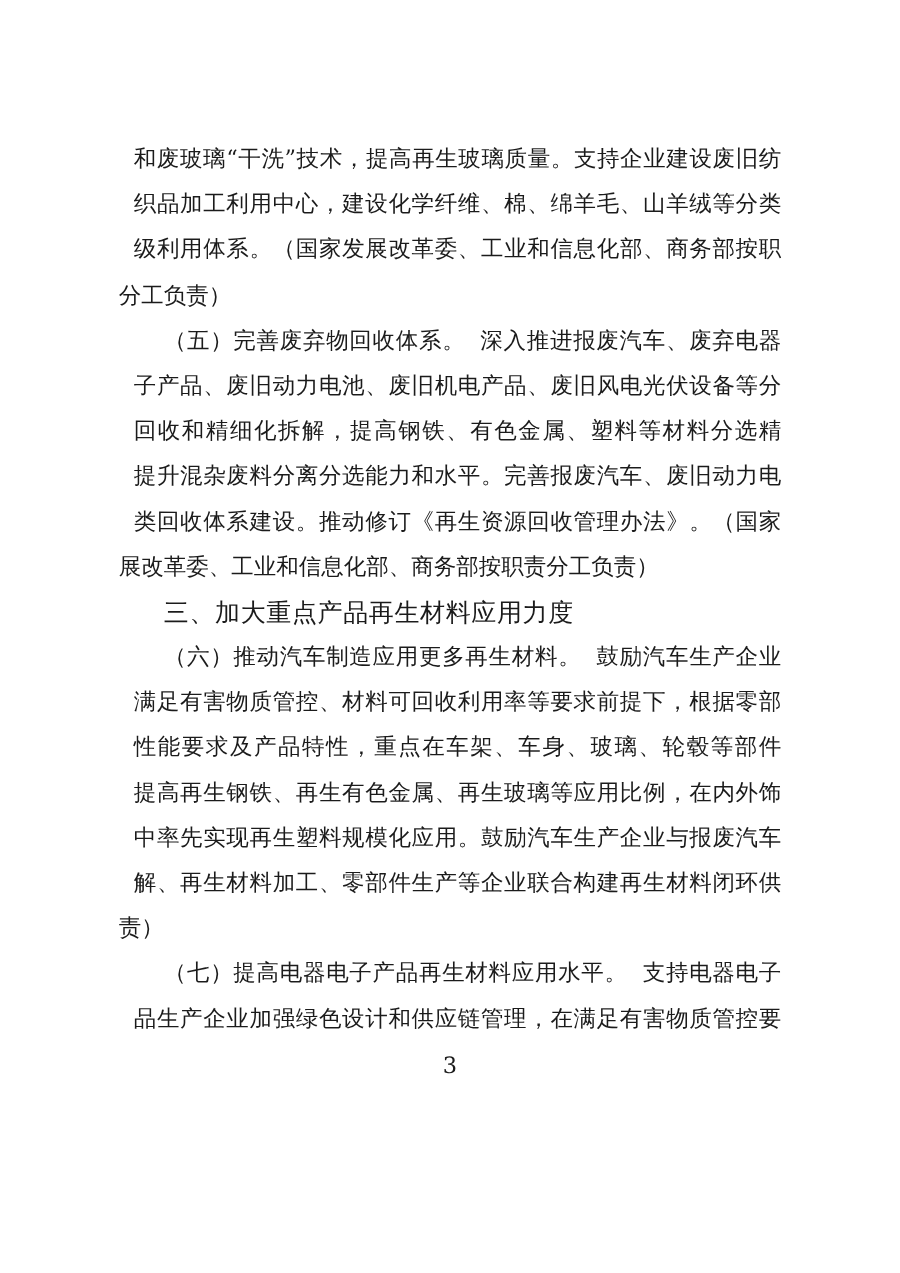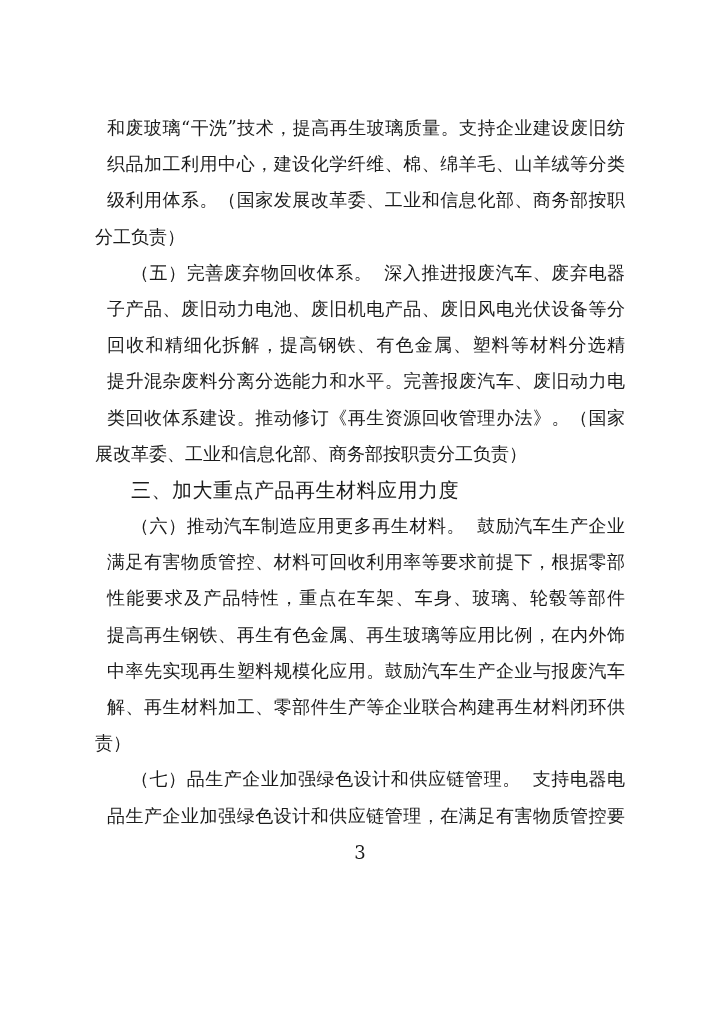--- a/index.html
+++ b/index.html
@@ -82,18 +82,18 @@
         <div class="line"><span class="seg-normal">类回收体系建设。推动修订《再生资源回收管理办法》。</span><span class="seg-bold">（国家发</span></div>
         <div class="line nojust"><span class="seg-bold">展改革委、工业和信息化部、商务部按职责分工负责）</span></div>
         <div class="line heading indent nojust"><span class="seg-bold">三、加大重点产品再生材料应用力度</span></div>
         <div class="line indent"><span class="seg-bold">（六）推动汽车制造应用更多再生材料。</span><span class="seg-normal">鼓励汽车生产企业在</span></div>
         <div class="line"><span class="seg-normal">满足有害物质管控、材料可回收利用率等要求前提下，根据零部件</span></div>
         <div class="line"><span class="seg-normal">性能要求及产品特性，重点在车架、车身、玻璃、轮毂等部件中，</span></div>
         <div class="line"><span class="seg-normal">提高再生钢铁、再生有色金属、再生玻璃等应用比例，在内外饰件</span></div>
         <div class="line"><span class="seg-normal">中率先实现再生塑料规模化应用。鼓励汽车生产企业与报废汽车拆</span></div>
         <div class="line"><span class="seg-normal">解、再生材料加工、零部件生产等企业联合构建再生材料闭环供应</span></div>
         <div class="line nojust"><span class="seg-bold">责）</span></div>
-        <div class="line indent"><span class="seg-bold">（七）品生产企业加强绿色设计和供应链管理。</span><span class="seg-normal">支持电器电子产</span></div>
+        <div class="line indent"><span class="seg-bold">（七）提高电器电子产品再生材料应用水平。</span><span class="seg-normal">支持电器电子产</span></div>
         <div class="line"><span class="seg-normal">品生产企业加强绿色设计和供应链管理，在满足有害物质管控要求</span></div>
       </div>
     <div class="page-number">3</div>
   </div>
 </div>
 
 </body></html>

